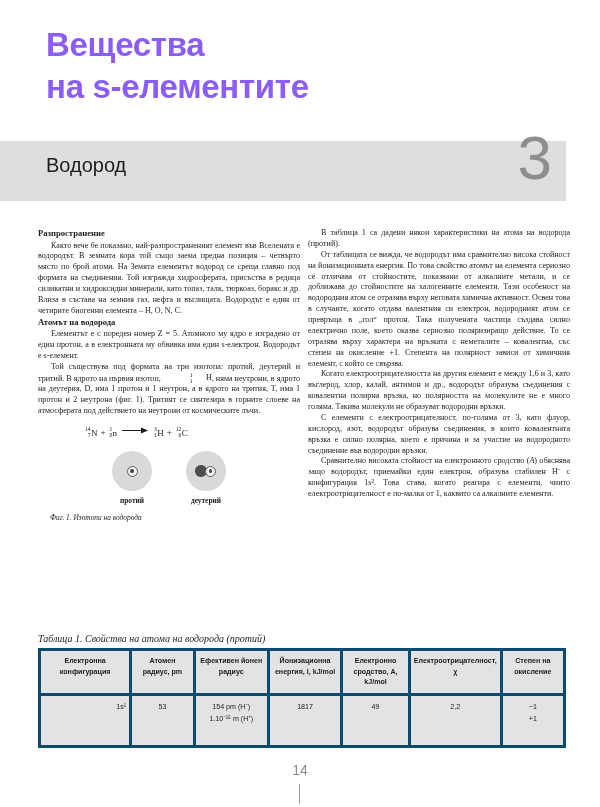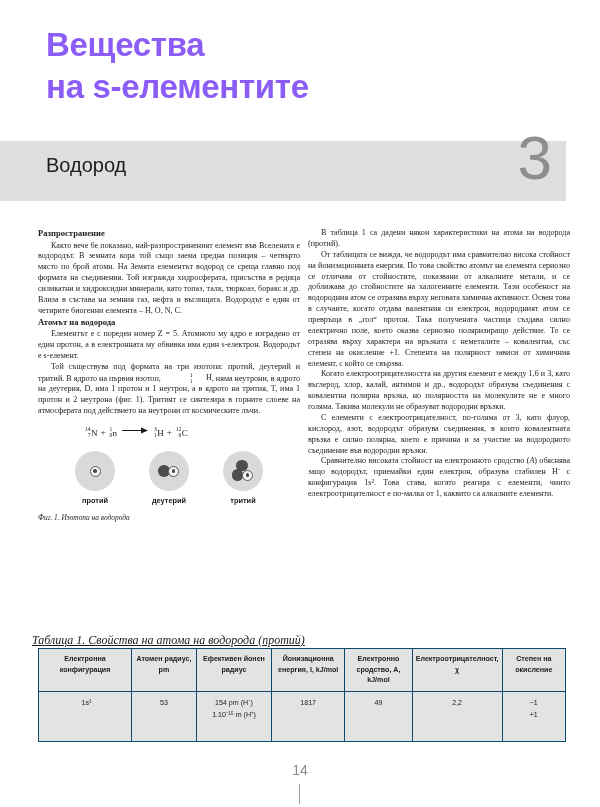--- a/index.html
+++ b/index.html
@@ -153,71 +153,71 @@
     background: #4a4a4a;
   }
   .neutron {
     position: absolute;
     width: 11.5px; height: 11.5px;
     border-radius: 50%;
     background: #4d4d4d;
   }
   .iso-label {
     margin-top: 5px;
-    font-family: Liberation Sans, sans-serif;
+    font-family: Liberation Serif, serif;
     font-size: 7.4px;
     font-weight: bold;
     color: #1b1b1b;
   }
   .fig-caption {
     margin-top: 7px;
     font-style: italic;
     font-size: 7.4px;
     color: #1b1b1b;
     text-indent: 0;
     text-align: left;
+    margin-left: 12px;
   }
 
   
   .table-caption {
     position: absolute;
-    left: 32px;
+    left: 38px;
     top: 633px;
     font-style: italic;
-    font-size: 12px;
-    color: #1b1b1b;
-    text-decoration: underline;
+    font-size: 10px;
+    color: #1b1b1b;
   }
   table.props {
     position: absolute;
     left: 38px;
     top: 648px;
     width: 528px;
     border-collapse: collapse;
     font-family: "Liberation Sans", sans-serif;
     background: #e3e3e3;
   }
   table.props th,
   table.props td {
-    border: 1px solid #0c4a6e;
+    border: 3px solid #0c4a6e;
     font-size: 7.1px;
     color: #1b1b1b;
     font-weight: bold;
     padding: 5px 3px;
     line-height: 1.5;
   }
   table.props th { text-align: center; vertical-align: top; }
   table.props tr.data td {
     font-weight: normal;
     text-align: center;
     vertical-align: top;
     height: 38px;
     padding-top: 6px;
   }
-  table.props tr.data td.left-cell { text-align: center; padding-left: 6px; margin-left: 24px; }
+  table.props tr.data td.left-cell { text-align: right; padding-left: 6px; margin-left: 24px; }
   table.props td .stack { line-height: 1.65; }
 
   
   .folio {
     position: absolute;
     left: 0;
     top: 762px;
     width: 600px;
     text-align: center;
     font-family: "Liberation Sans", sans-serif;
@@ -275,28 +275,20 @@
       </div>
 
       <div class="isotope">
         <div class="disc">
           <span class="neutron" style="left:9px; top:14px;"></span>
           <span class="proton" style="left:19px; top:14.5px;"></span>
         </div>
         <div class="iso-label">деутерий</div>
       </div>
 
-      <div class="isotope">
-        <div class="disc">
-          <span class="neutron" style="left:13px; top:8.5px;"></span>
-          <span class="neutron" style="left:8.5px; top:18px;"></span>
-          <span class="proton" style="left:19px; top:18.5px;"></span>
-        </div>
-        <div class="iso-label">тритий</div>
-      </div>
 
     </div>
 
     <div class="fig-caption">Фиг. 1. Изотопи на водорода</div>
   </div>
 
   <div class="col col-right">
     <p class="para">В таблица 1 са дадени някои характеристики на атома на водорода (протий).</p>
     <p class="para">От таблицата се вижда, че водородът има сравнително висока стойност на йонизационната енергия. По това свойство атомът на елемента сериозно се отличава от стойностите, показвани от алкалните метали, и се доближава до стойностите на халогенните елементи. Тази особеност на водородния атом се отразява върху неговата химична активност. Освен това в случаите, когато отдава валентния си електрон, водородният атом се превръща в „гол“ протон. Така получената частица създава силно електрично поле, което оказва сериозно поляризиращо действие. То се отразява върху характера на връзката с неметалите – ковалентна, със степен на окисление +1. Степента на полярност зависи от химичния елемент, с който се свързва.</p>
     <p class="para">Когато електроотрицателността на другия елемент е между 1,6 и 3, като въглерод, хлор, калай, антимон и др., водородът образува съединения с ковалентна полирна връзка, но полярността на молекулите не е много голяма. Такива молекули не образуват водородни връзки.</p>

